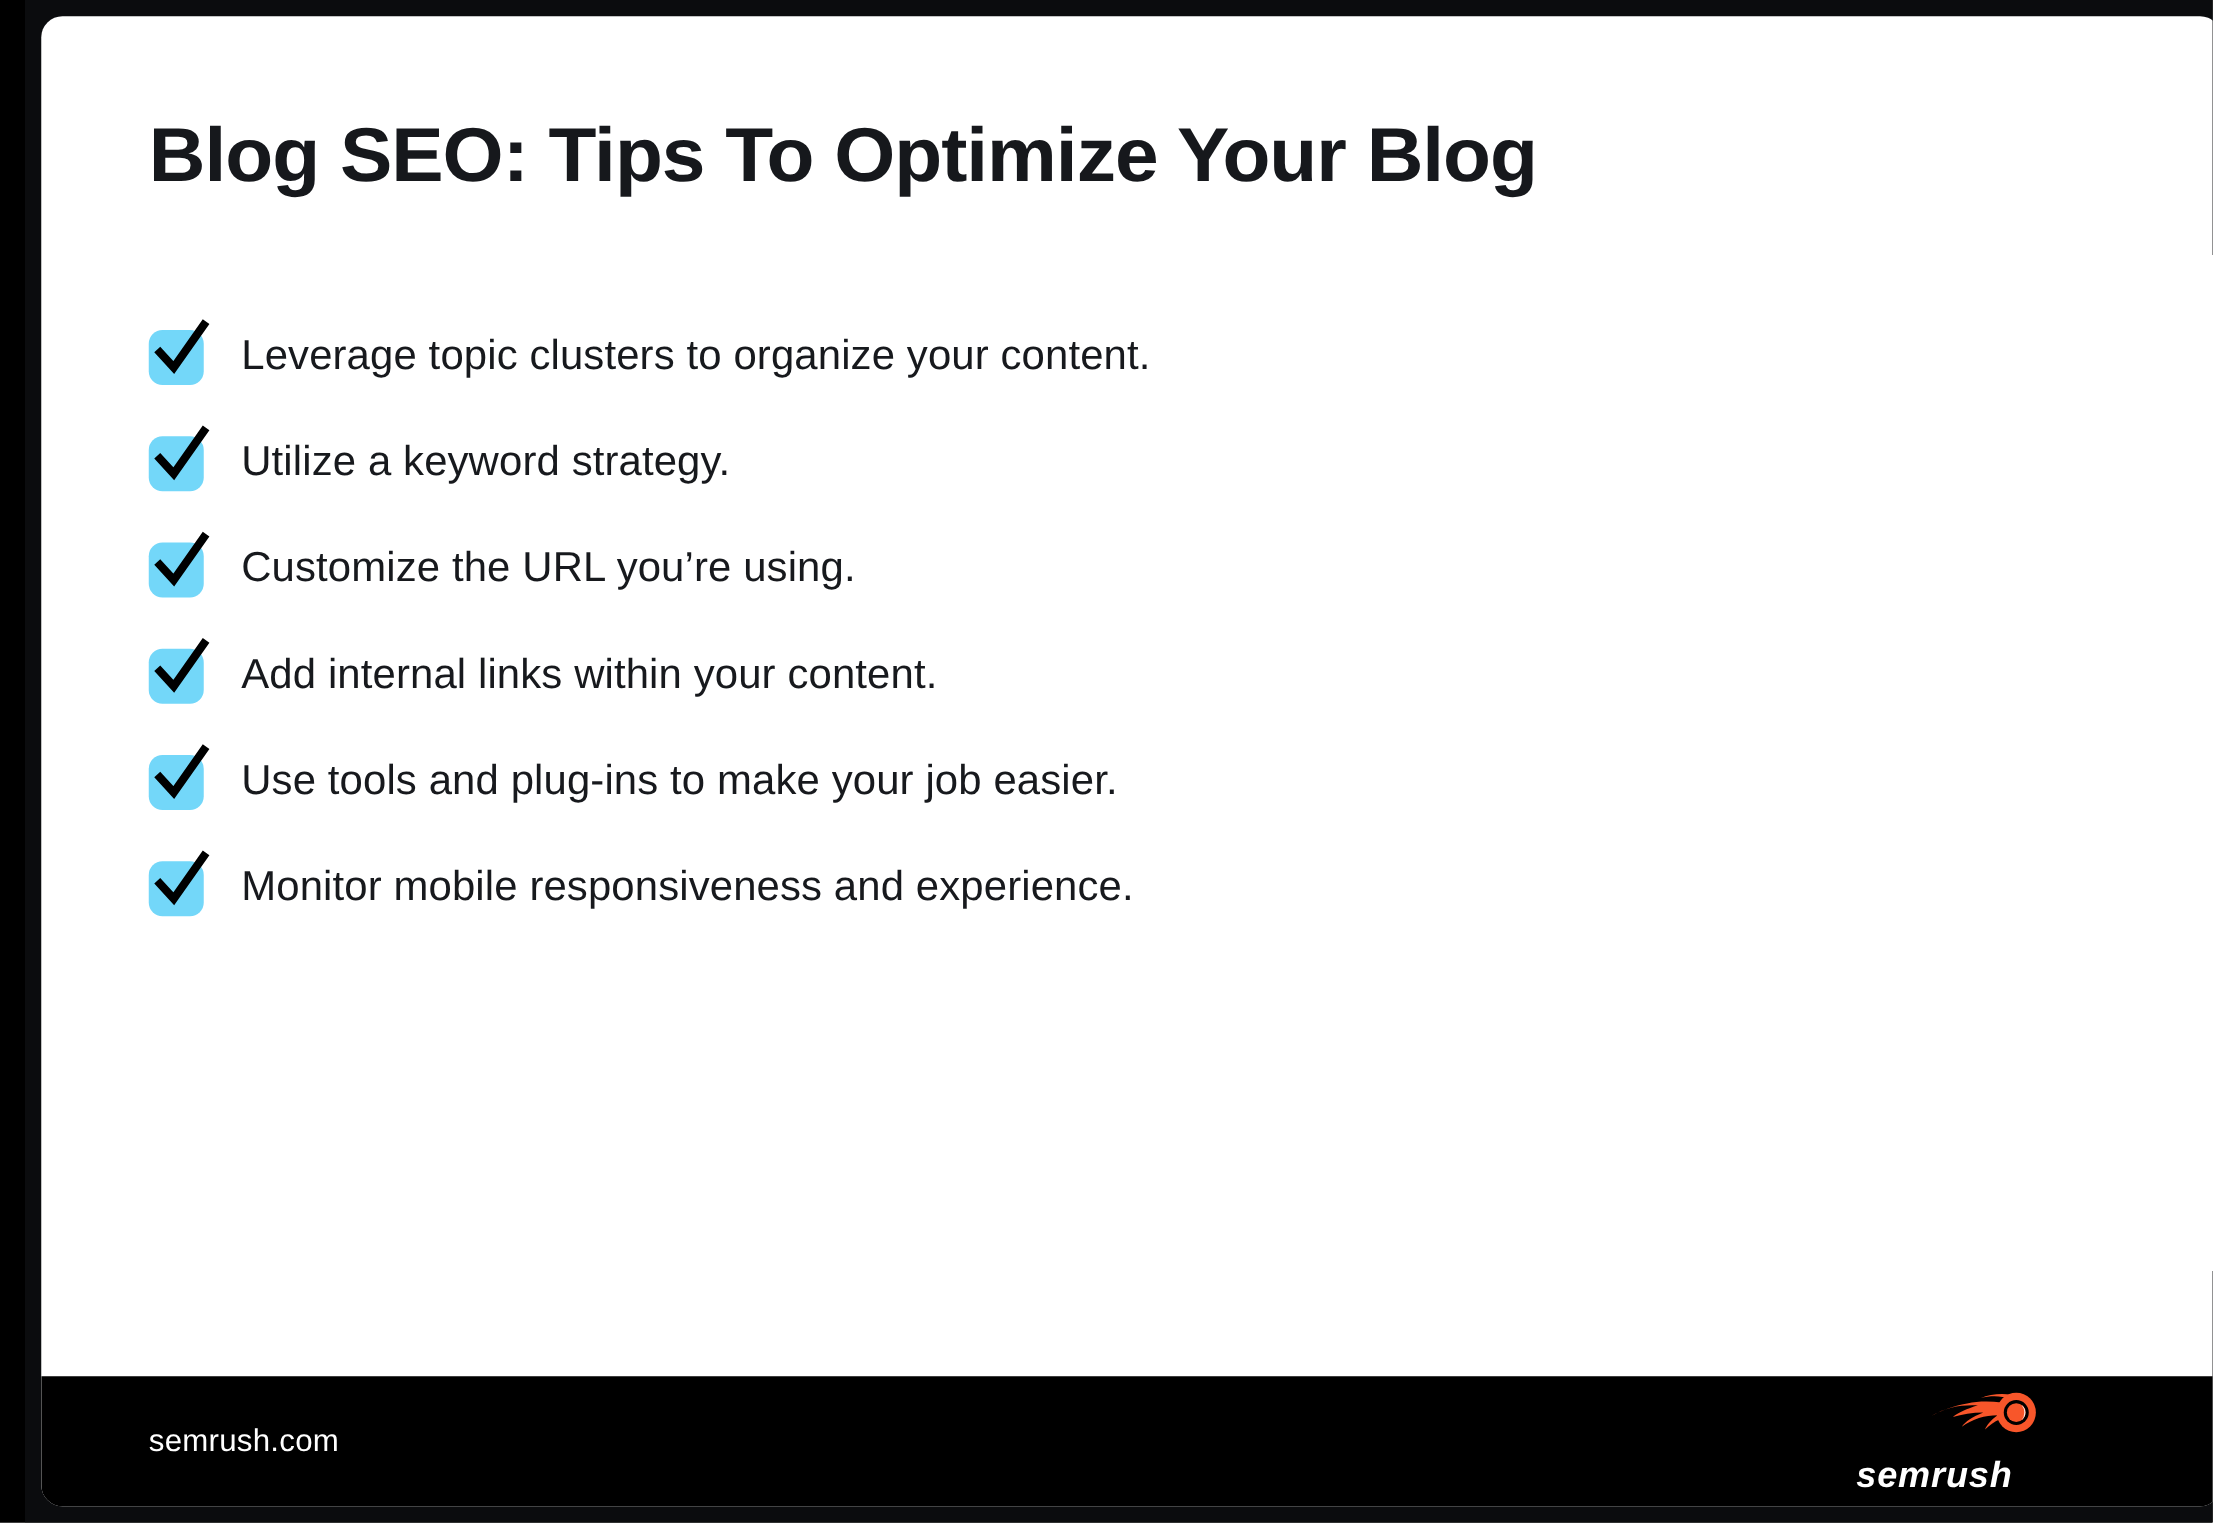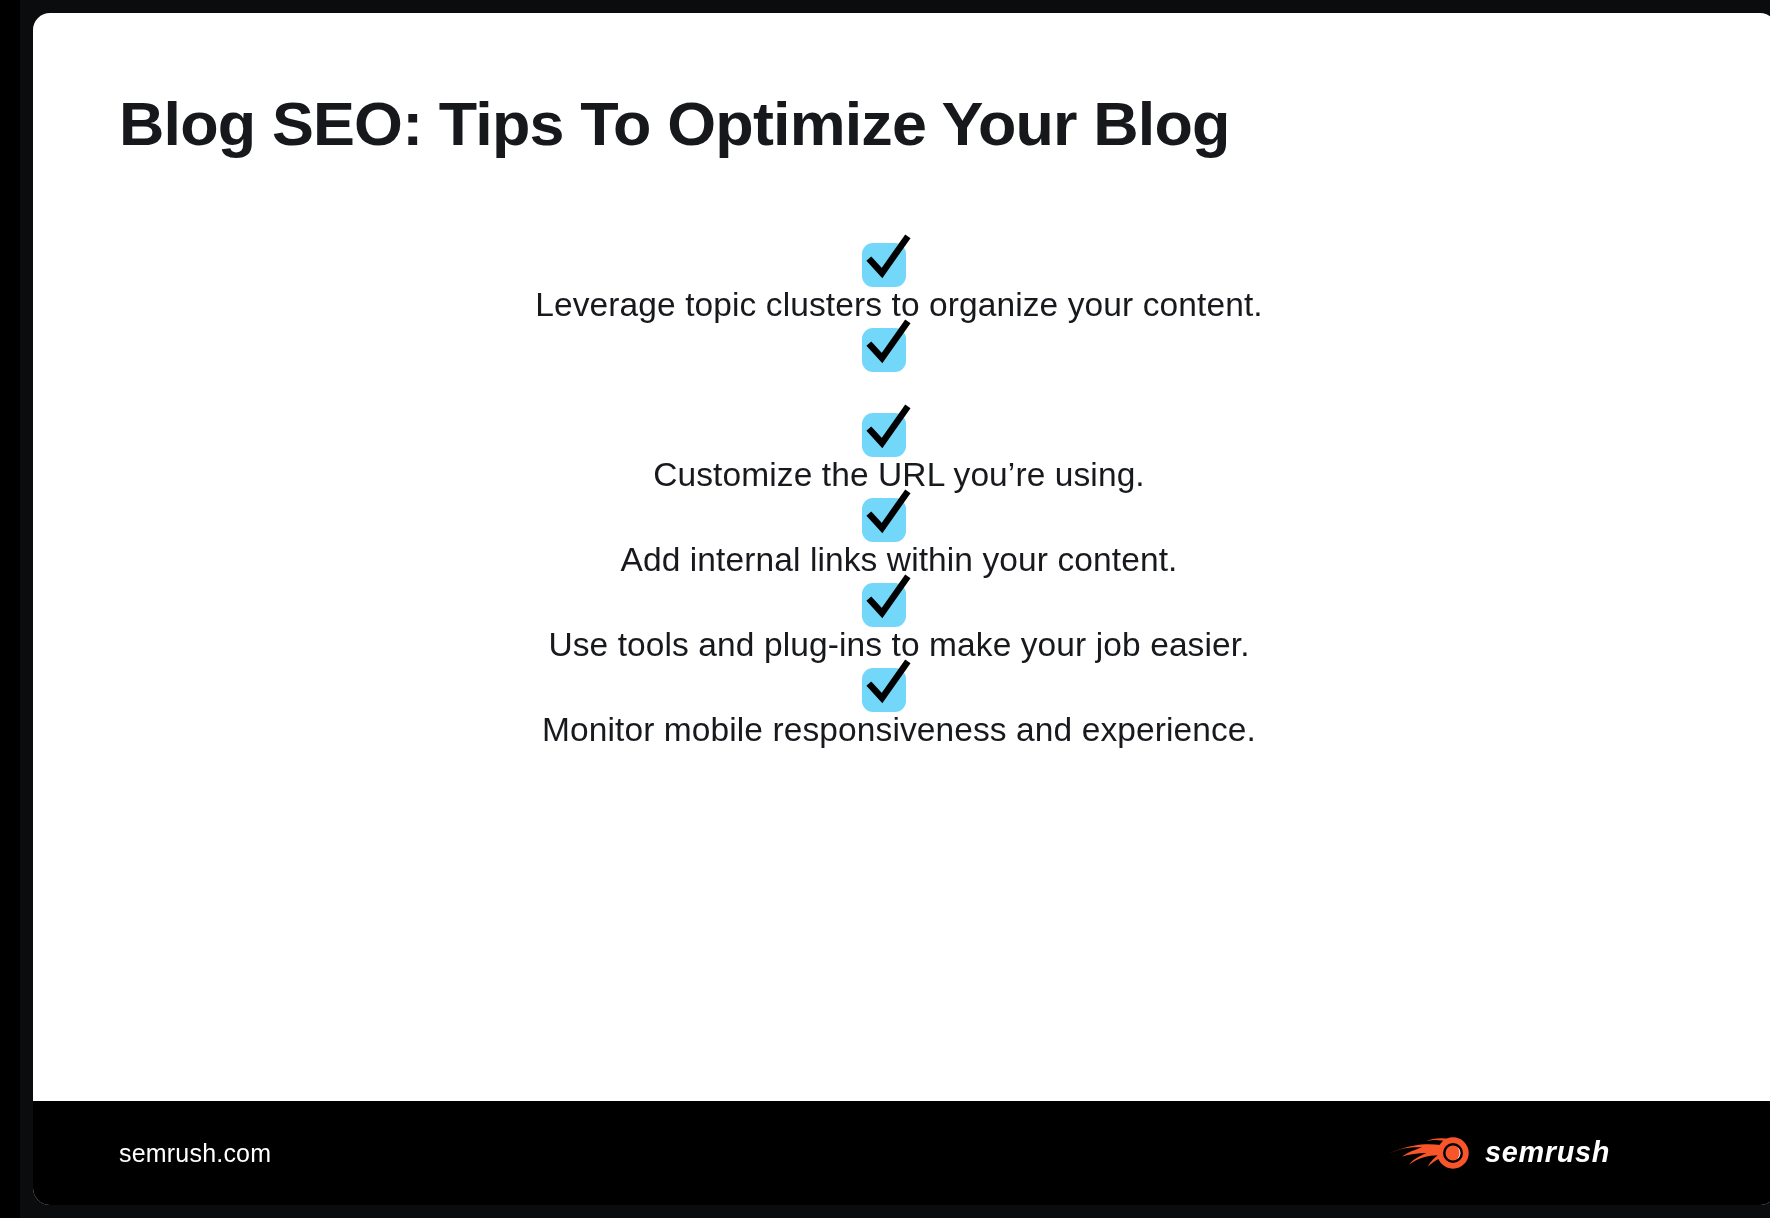--- a/index.html
+++ b/index.html
@@ -56,21 +56,20 @@
     position: absolute;
     left: 86px;
     top: 230px;
     width: 1560px;
   }
   .check-row {
     position: relative;
     height: 85px;
     display: flex;
     align-items: center;
-    flex-direction: column;
   }
   .checkbox {
     position: relative;
     width: 44px;
     height: 44px;
     flex: 0 0 44px;
     margin-right: 30px;
   }
   .checkbox .box {
     position: absolute;
@@ -115,20 +114,21 @@
   .footer-url {
     color: #ffffff;
     font-size: 25px;
     letter-spacing: 0.2px;
     font-weight: 400;
   }
   .brand {
     display: flex;
     align-items: center;
     gap: 14px;
+    flex-direction: column;
   }
   .brand-mark { width: 86px; height: 40px; display: block; }
   .brand-word { height: 33px; display: block; }
 </style>
 </head>
 <body>
 
 <div id="canvas">
 
   <div class="card">
@@ -147,20 +147,21 @@
         <span class="row-label">Leverage topic clusters to organize your content.</span>
       </div>
 
       <div class="check-row">
         <span class="checkbox">
           <span class="box"></span>
           <svg viewBox="0 0 54 54" aria-hidden="true">
             <path d="M10 27 L21 39 L45 5" fill="none" stroke="#000000" stroke-width="6.5" stroke-linecap="square" stroke-linejoin="miter"></path>
           </svg>
         </span>
+        <span class="row-label">Utilize a keyword strategy.</span>
       </div>
 
 
 
       <div class="check-row">
         <span class="checkbox">
           <span class="box"></span>
           <svg viewBox="0 0 54 54" aria-hidden="true">
             <path d="M10 27 L21 39 L45 5" fill="none" stroke="#000000" stroke-width="6.5" stroke-linecap="square" stroke-linejoin="miter"></path>
           </svg>

